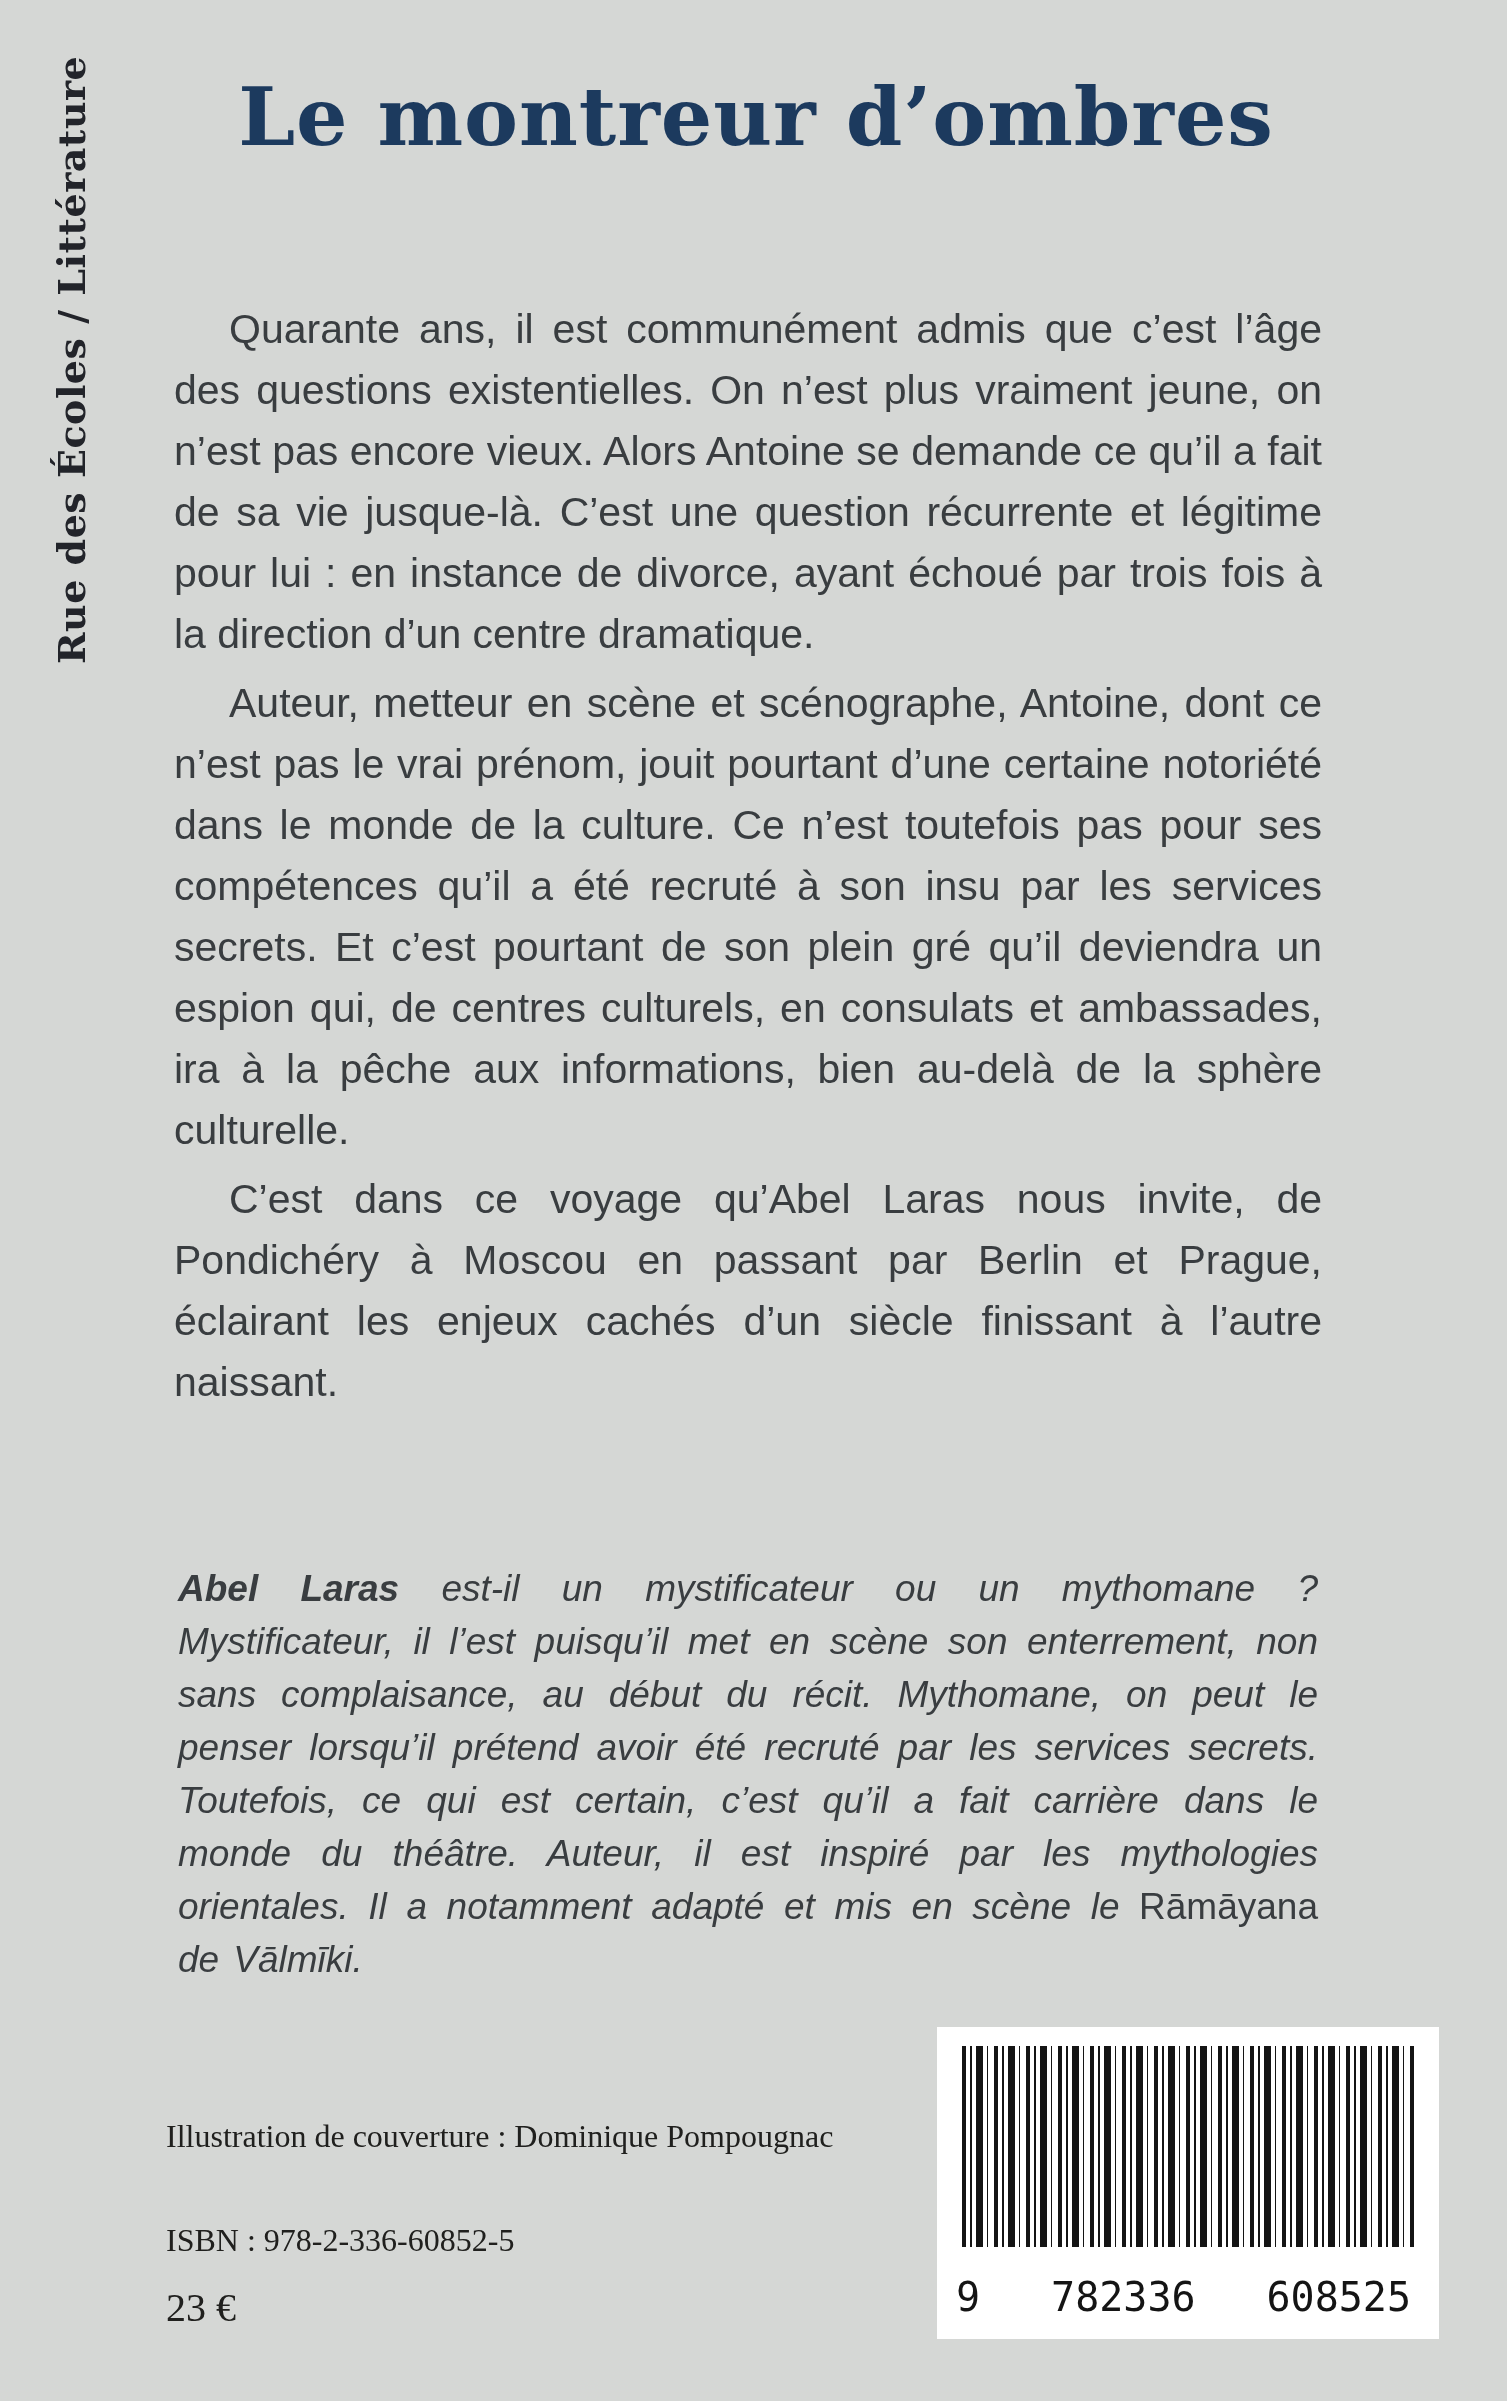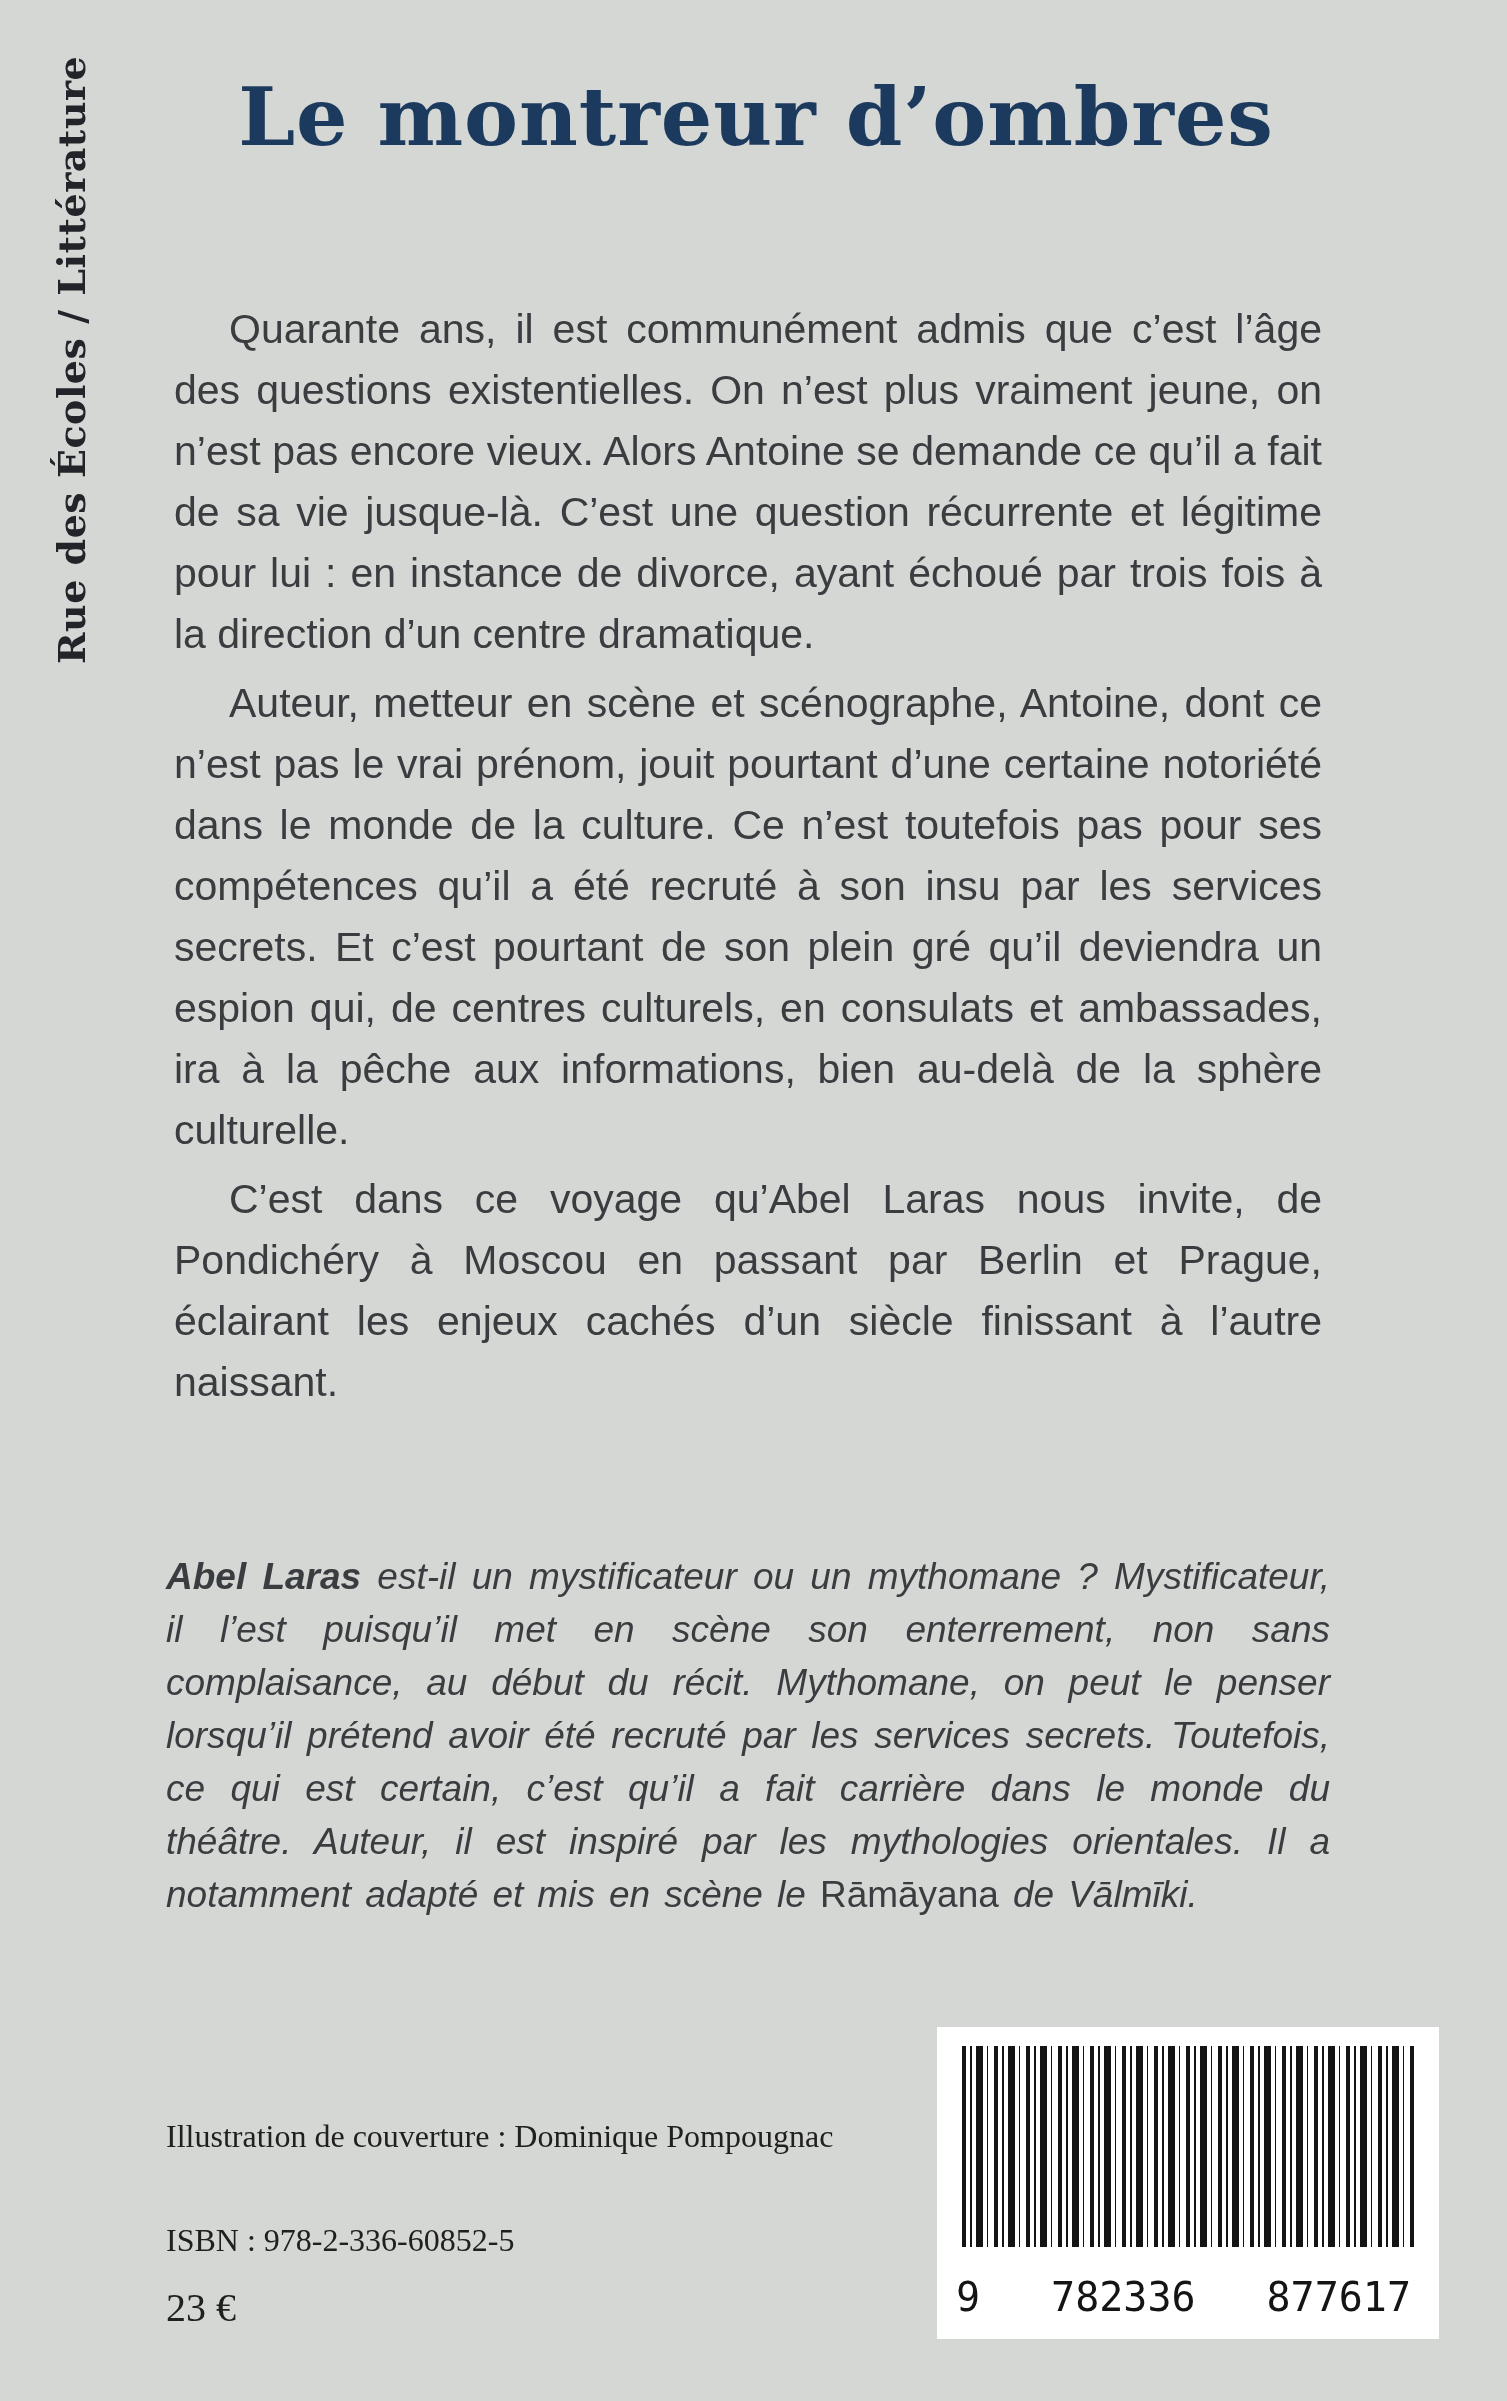--- a/index.html
+++ b/index.html
@@ -50,21 +50,21 @@
   .bio {
     position: absolute;
     left: 166px; top: 1550px; width: 1164px;
     font-style: italic;
     font-size: 37px;
     line-height: 53px;
     text-align: justify;
     word-spacing: 3.8px;
     color: var(--body-text, #393d40);
   }
-  .bio p { margin: 0; }
+  .bio p { margin: 12px; }
   .bio .author { font-weight: bold; }
   .bio .roman { font-style: normal; }
   .credit, .isbn {
     position: absolute;
     left: 166px;
     font-family: "Liberation Serif", serif;
     font-size: 32px;
     color: #20201e;
   }
   .credit { top: 2118px; }
@@ -125,18 +125,18 @@
 
   <div class="isbn">ISBN : 978-2-336-60852-5</div>
 
   <div class="price">23 €</div>
 
   <div class="barcode-box">
     <div class="bars"></div>
     <div class="barcode-digits">
       <span>9</span>
       <span>782336</span>
-      <span>877617</span>
+      <span>608525</span>
     </div>
   </div>
 
 </div>
 
 
 </body></html>

